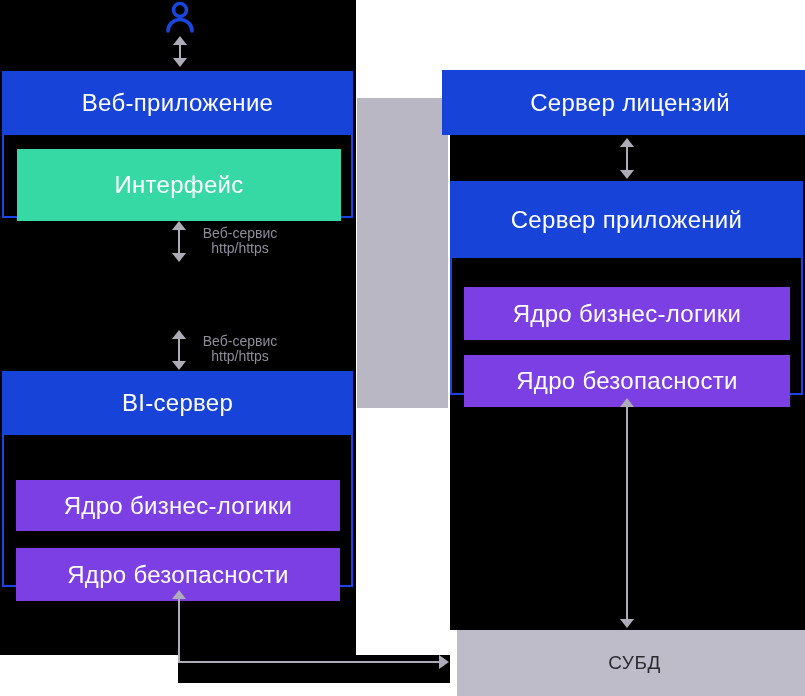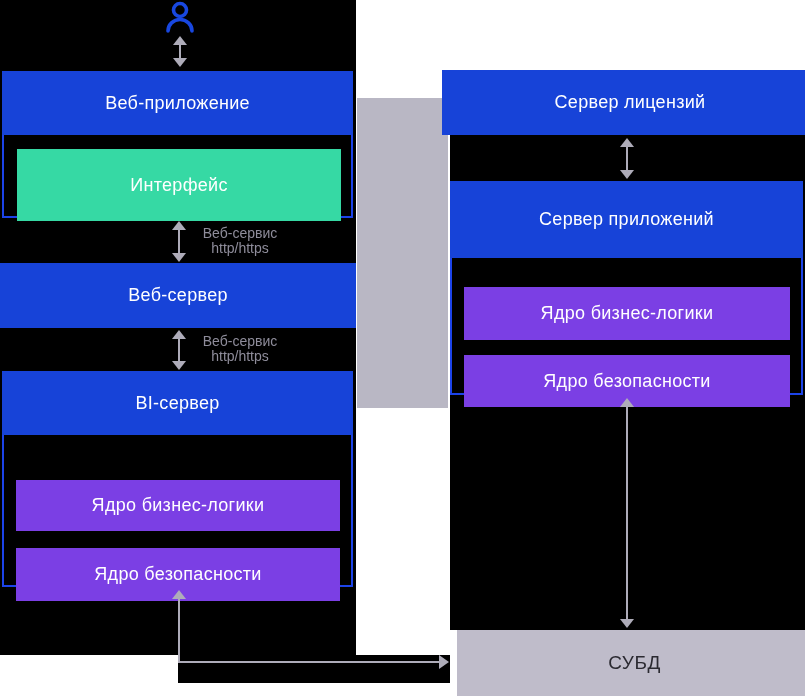--- a/index.html
+++ b/index.html
@@ -13,21 +13,21 @@
     --label-gray:#8f8d9b;
   }
   html,body{margin:0;padding:0;}
   body{font-family:"Liberation Sans", sans-serif;background:#fff;}
   #stage{position:relative;width:805px;height:696px;background:#fff;overflow:hidden;}
 
   .abs{position:absolute;}
   .black{background:#000;}
 
   .box{position:absolute;display:flex;align-items:center;justify-content:center;
-       color:#fff;font-size:18px;letter-spacing:.3px;}
+       color:#fff;font-size:24px;letter-spacing:.3px;}
   .blue{background:var(--box-blue);}
   .greenbox{background:var(--green);}
   .purplebox{background:var(--purple);margin-top:28px;}
   .container{position:absolute;border:2px solid var(--border-blue);background:#000;box-sizing:border-box;}
 
   
   .varrow{position:absolute;width:14px;}
   .varrow .shaft{position:absolute;left:6px;top:6px;bottom:6px;width:2px;background:var(--arrow);}
   .varrow .head-up{position:absolute;top:0;left:0;width:0;height:0;
       border-left:7px solid transparent;border-right:7px solid transparent;
@@ -86,23 +86,20 @@
   <div class="varrow" style="left:172px;top:221px;height:41px;">
     <div class="head-up"></div>
       <div class="shaft"></div>
       <div class="head-down"></div>
   </div>
   <div class="conn-label" style="left:197px;top:226px;">
     <div>Веб-сервис</div>
     <div>http/https</div>
   </div>
 
-  <div class="box blue" style="left:0;top:263px;width:356px;height:65px;">
-    <span>Веб-сервер</span>
-  </div>
 
   <div class="varrow" style="left:172px;top:330px;height:40px;">
     <div class="head-up"></div>
       <div class="shaft"></div>
       <div class="head-down"></div>
   </div>
   <div class="conn-label" style="left:197px;top:334px;">
     <div>Веб-сервис</div>
     <div>http/https</div>
   </div>

